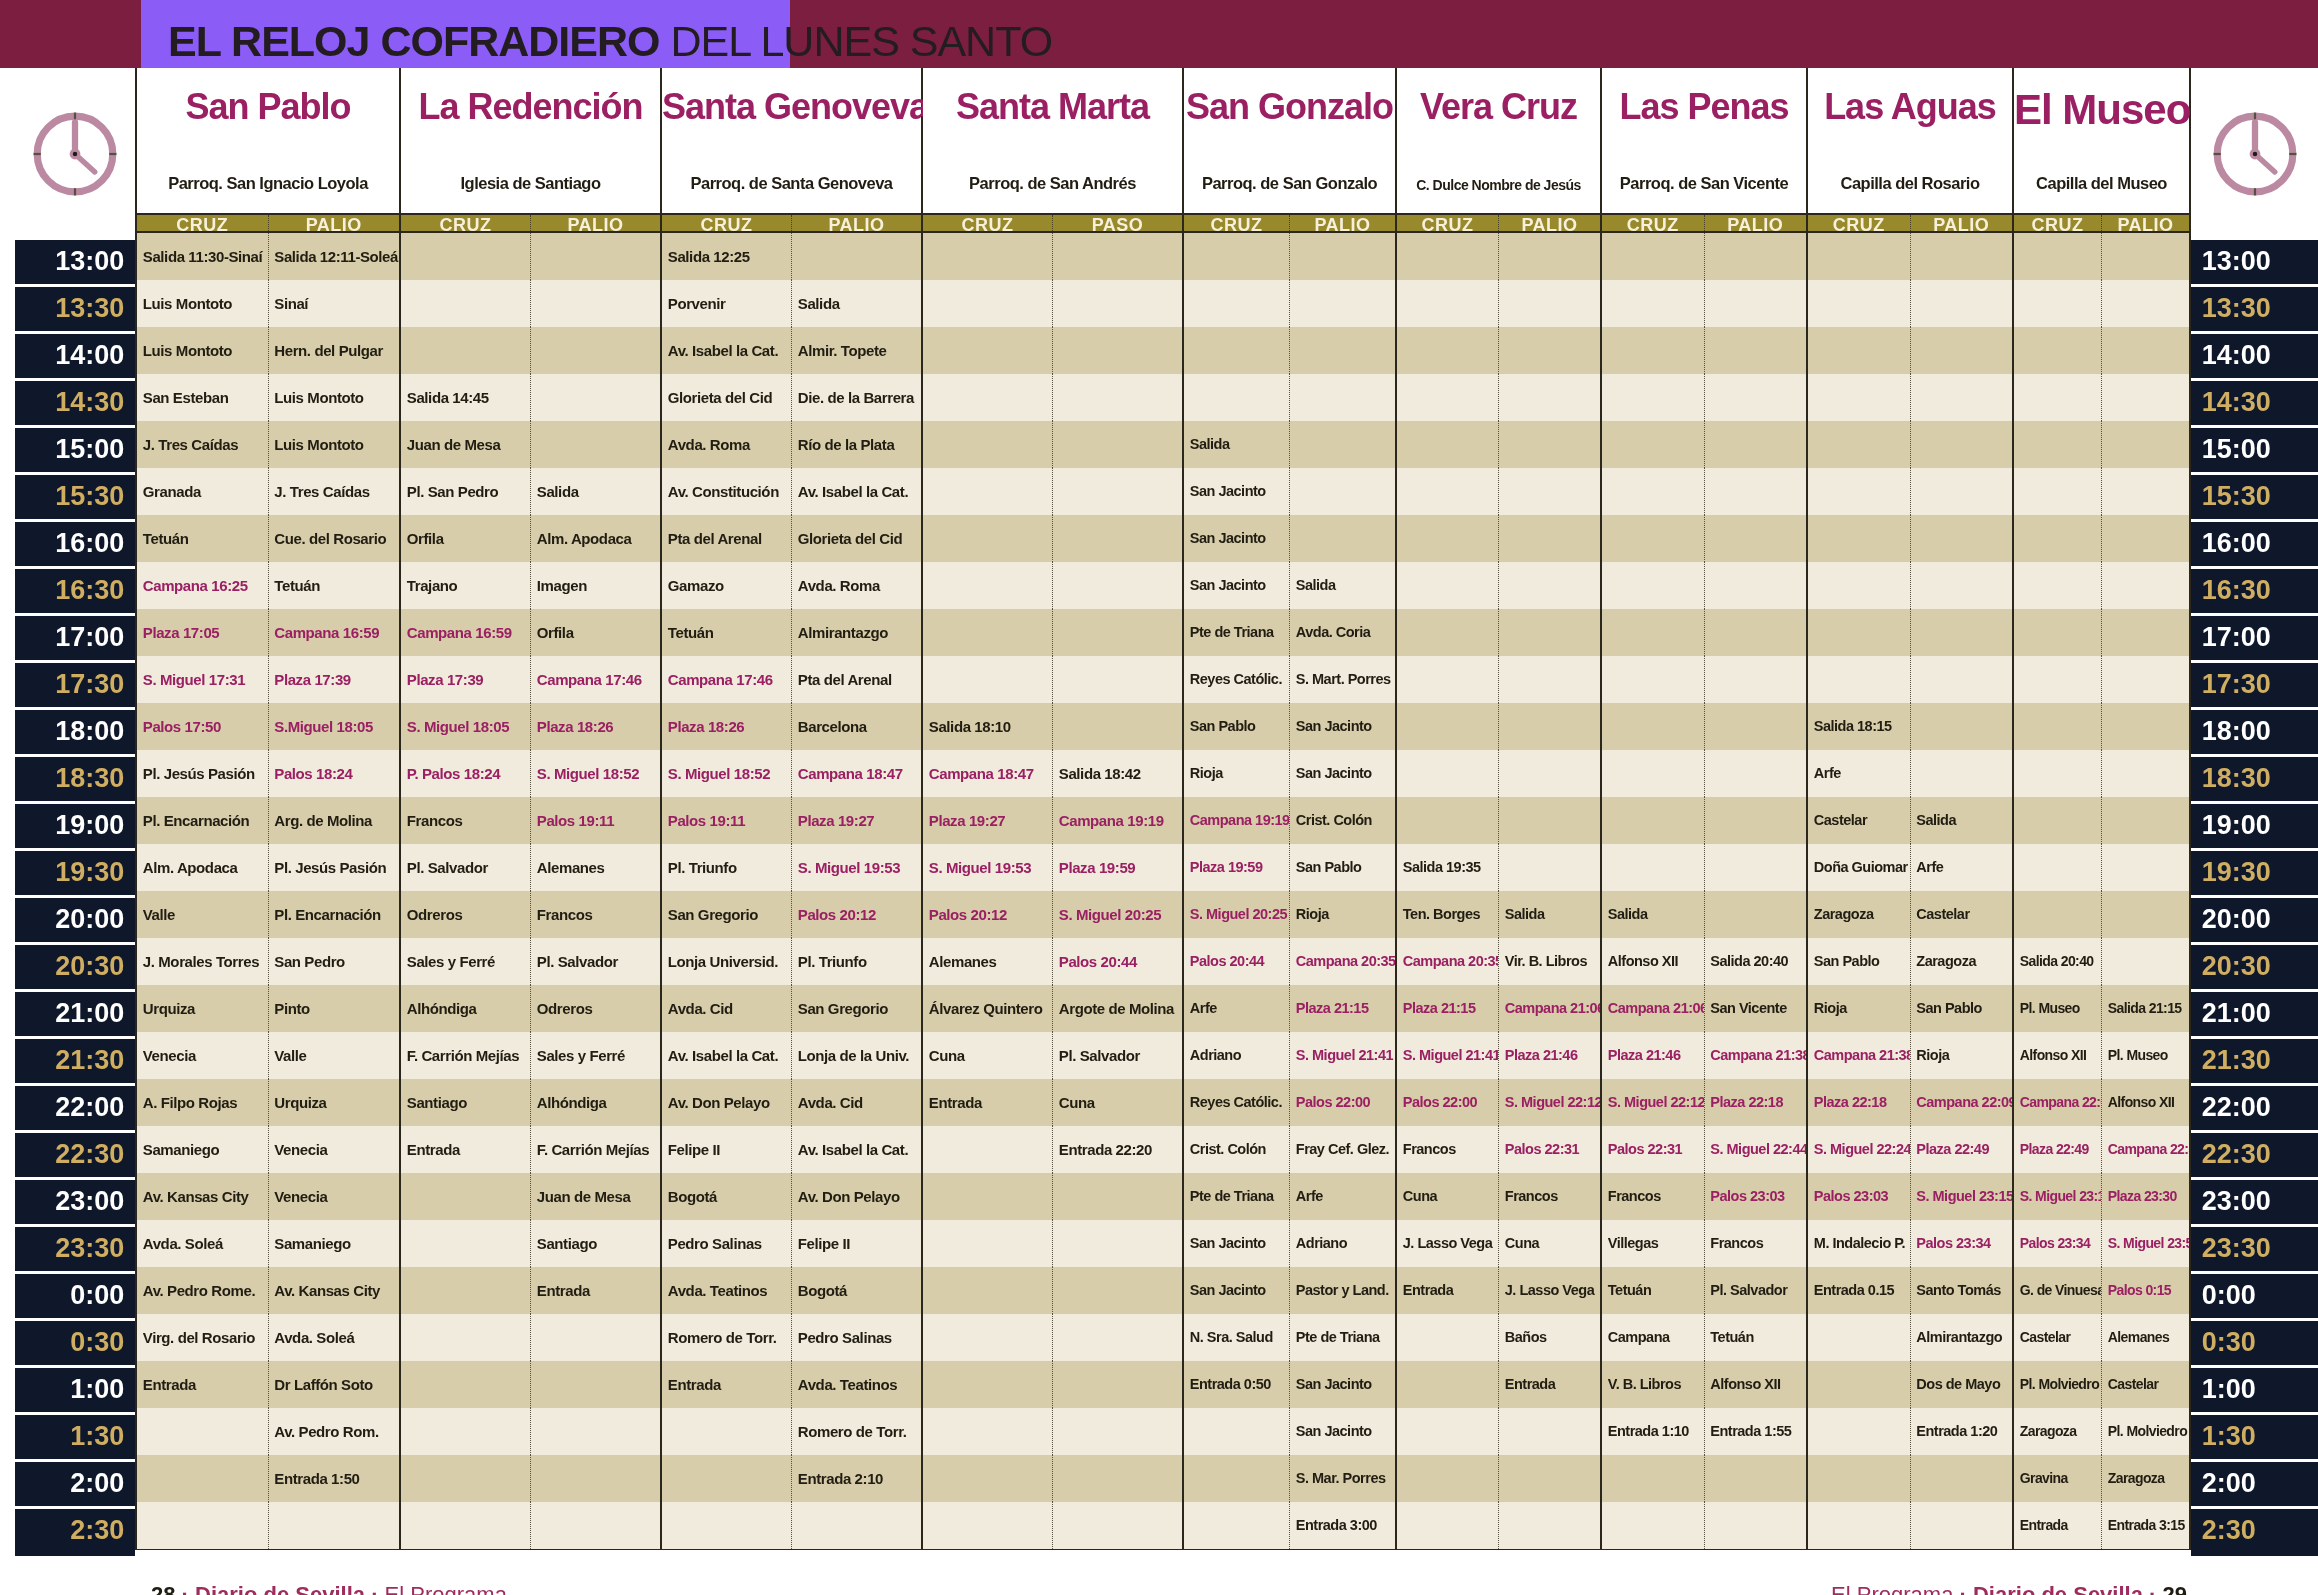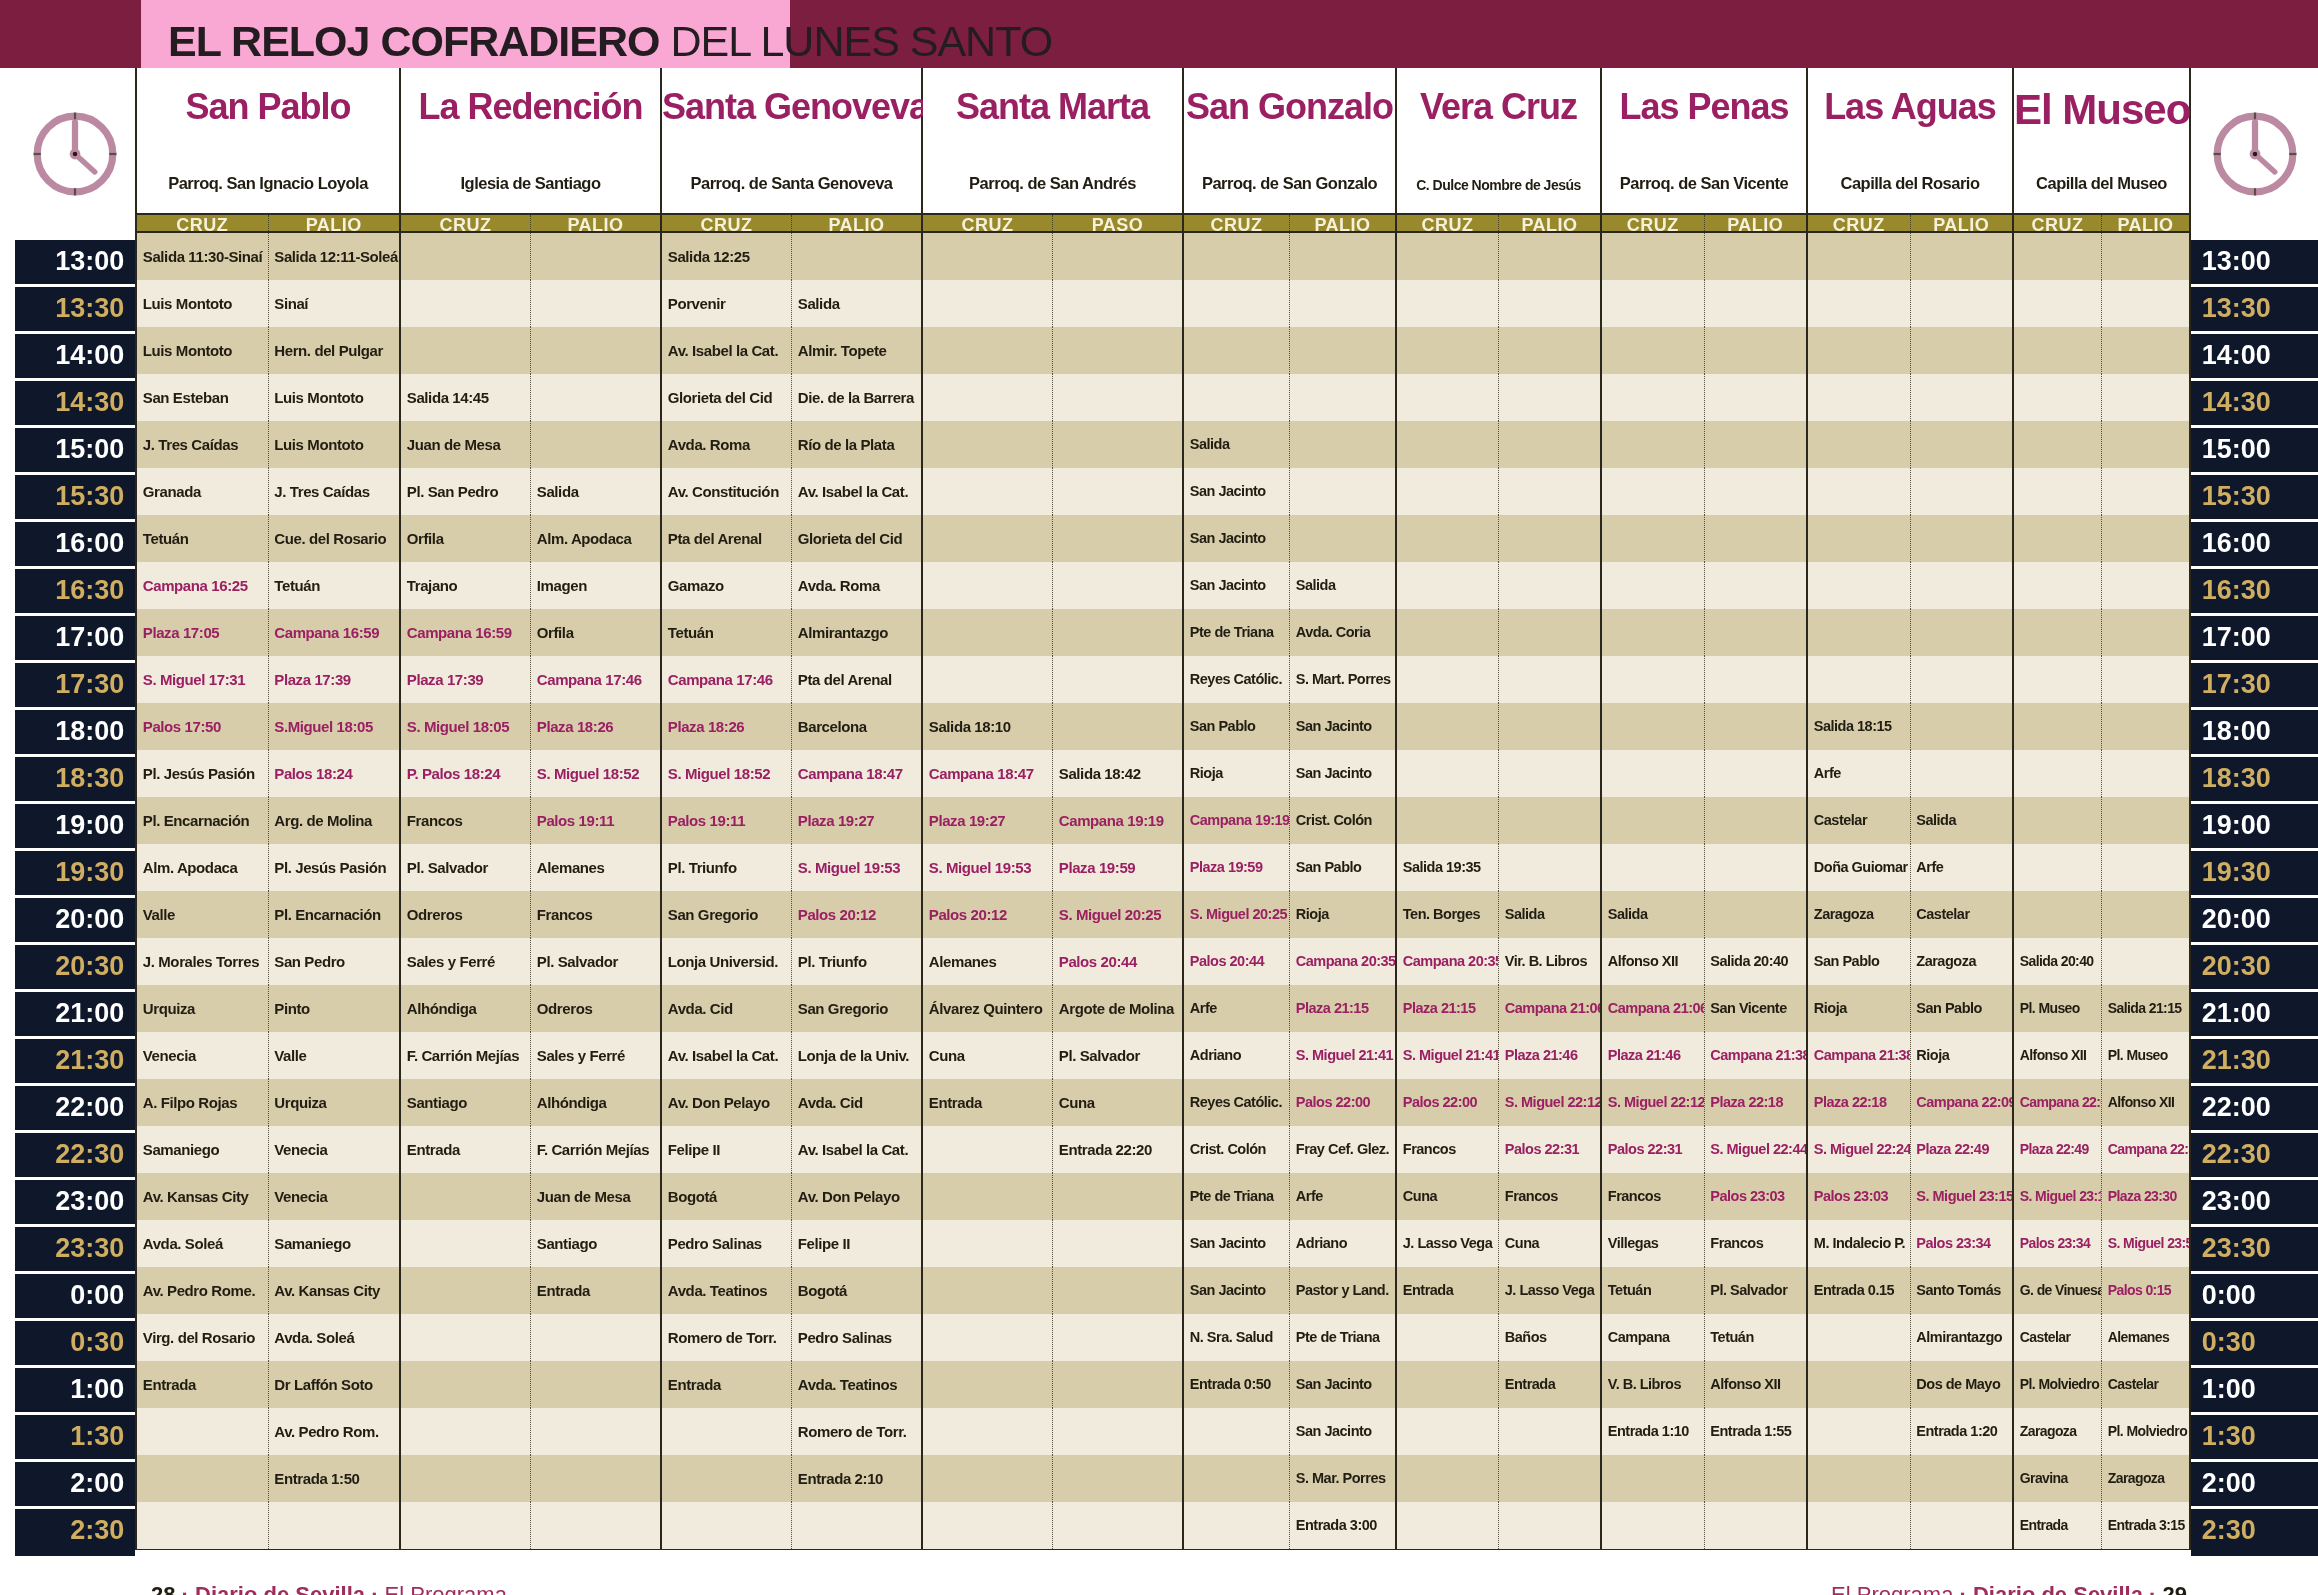--- a/index.html
+++ b/index.html
@@ -1,21 +1,21 @@
 <!DOCTYPE html>
 <html style="font-size:7.8px"><head>
 <meta charset="utf-8">
 <style>
   html,body{margin:0;padding:0;background:#ffffff;}
   #page{position:relative;width:2319px;height:1595px;background:#ffffff;overflow:hidden;
         font-family:"Liberation Sans",sans-serif;}
 
   
   .top-band{position:absolute;left:0;top:0;width:2319px;height:68px;background:#7b1e40;}
-  .title-box{position:absolute;left:141px;top:0;width:649px;height:72px;background:#f9a8d4;}
+  .title-box{position:absolute;left:141px;top:0;width:649px;height:72px;background:#8b5cf6;}
   .title{position:absolute;left:27px;bottom:5.8px;font-size:43px;color:#231c20;
          letter-spacing:-1px;white-space:nowrap;}
   .title .b{font-weight:bold;}
 
   
   #table{position:absolute;left:15px;top:68px;width:2304px;height:1477px;display:flex;align-items:flex-start;}
 
   .timecol{width:120px;flex:0 0 auto;}
   .timecol.right{width:128px;}
   .clockbox{height:172px;display:flex;align-items:center;justify-content:center;background:#ffffff;}

